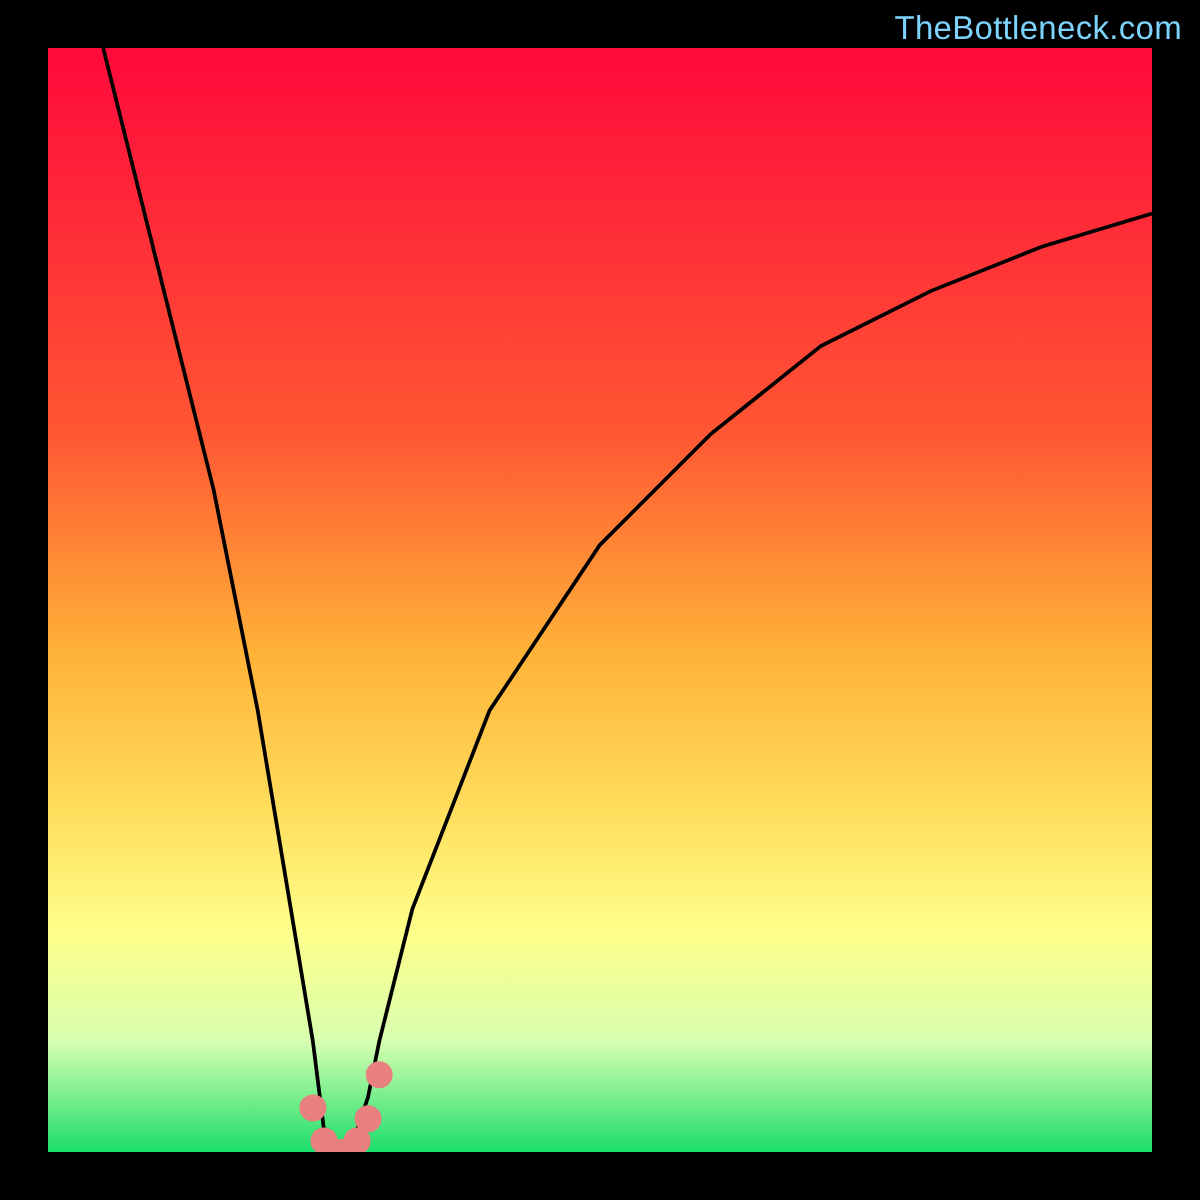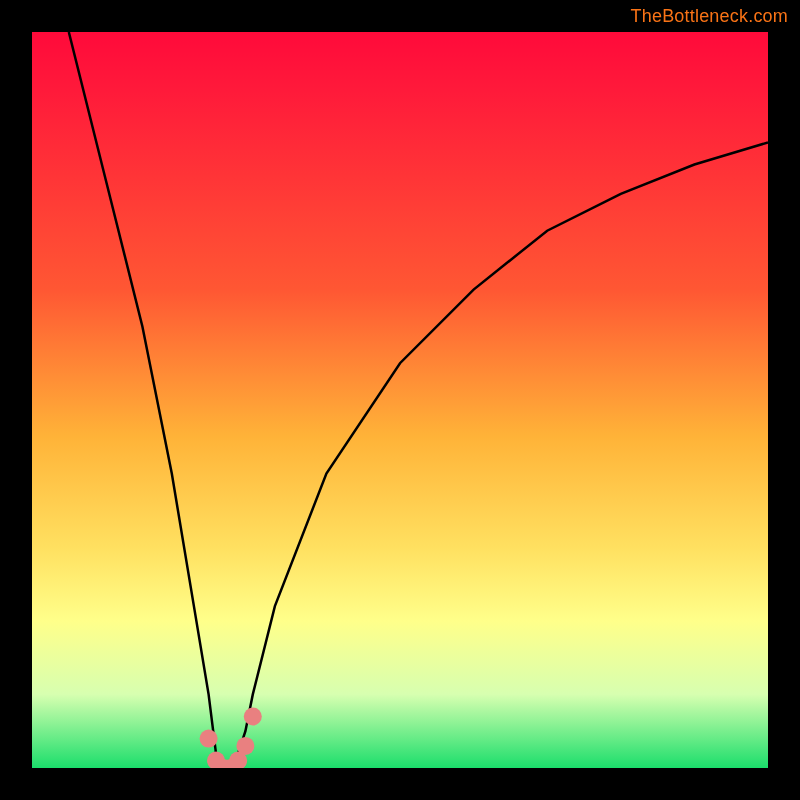--- a/index.html
+++ b/index.html
@@ -34,22 +34,22 @@
       #ffe060 70%,
       #ffff8a 80%,
       #d7ffb0 90%,
       #1bde6b 100%
     );
   }
   .watermark {
     position: absolute;
     top: 6px;
     right: 12px;
-    color: #f97316;
-    font-size: 18px;
+    color: #7dd3fc;
+    font-size: 22px;
     font-weight: 500;
     letter-spacing: 0.2px;
   }
   svg {
     position: absolute;
     top: 0;
     left: 0;
   }
 </style>
 </head>

